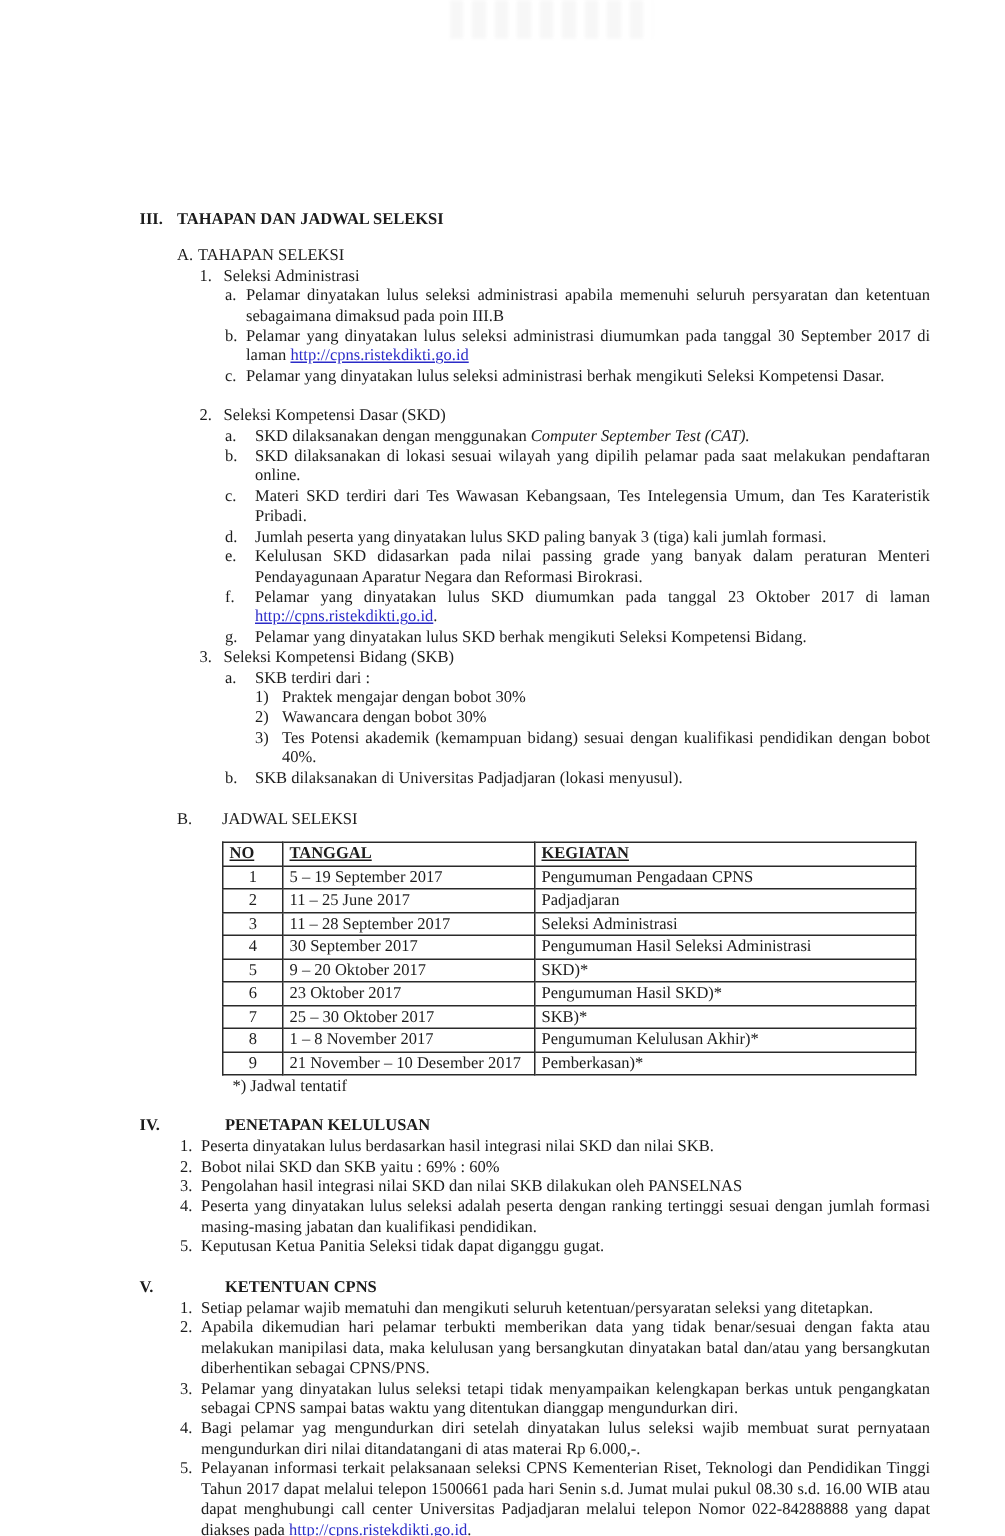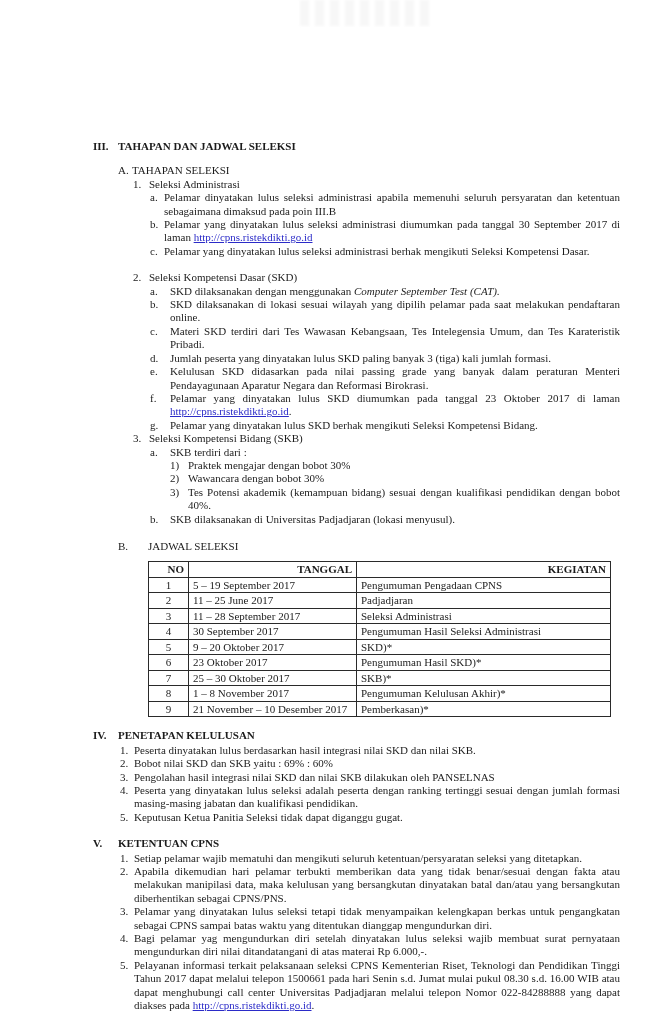--- a/index.html
+++ b/index.html
@@ -71,32 +71,32 @@
   }
   table.jadwal th, table.jadwal td {
     border: 1px solid #2a2a2a;
     font-size: 11px;
     line-height: 13px;
     padding: 0.5px 4px;
     height: 13.5px;
     white-space: nowrap;
     overflow: hidden;
   }
-  table.jadwal th { font-weight: bold; text-align: right; }
+  table.jadwal th { font-weight: bold; text-align: left; text-decoration: underline; }
   col.c-no { width: 40px; }
   col.c-tgl { width: 168px; }
   col.c-keg { width: 254px; }
   td.c-no { text-align: center; }
   td.c-tgl { padding-left: 9px; }
   td.c-keg { padding-left: 6px; }
 
   .footnote { margin-left: 62px; margin-top: 1px; }
   .sec4 { margin-top: 12px; }
   .sec5 { margin-top: 13px; }
-  .sec-head-mid { margin-bottom: 1px; }
+  .sec-head-mid { margin-bottom: 1px; gap: 32px; }
 </style>
 </head>
 <body>
 
 <div class="page">
   <div class="artifact"></div>
 
   <div class="content">
 
     <div class="row sec-head bold">
@@ -255,20 +255,21 @@
               <td class="c-keg">Pengumuman Kelulusan Akhir)*</td>
             </tr>
           <tr>
               <td class="c-no">9</td>
               <td class="c-tgl">21 November – 10 Desember 2017</td>
               <td class="c-keg">Pemberkasan)*</td>
             </tr>
         </tbody>
       </table>
     </div>
+    <div class="footnote">*) Jadwal tentatif</div>
 
     <div class="sec4">
       <div class="row bold sec-head-mid">
         <span class="marker" style="width:25px">IV.</span>
         <span class="body">PENETAPAN KELULUSAN</span>
       </div>
       <div class="secitems">
         <div class="row">
           <span class="marker">1.</span>
           <div class="body">Peserta dinyatakan lulus berdasarkan hasil integrasi nilai SKD dan nilai SKB.</div>

